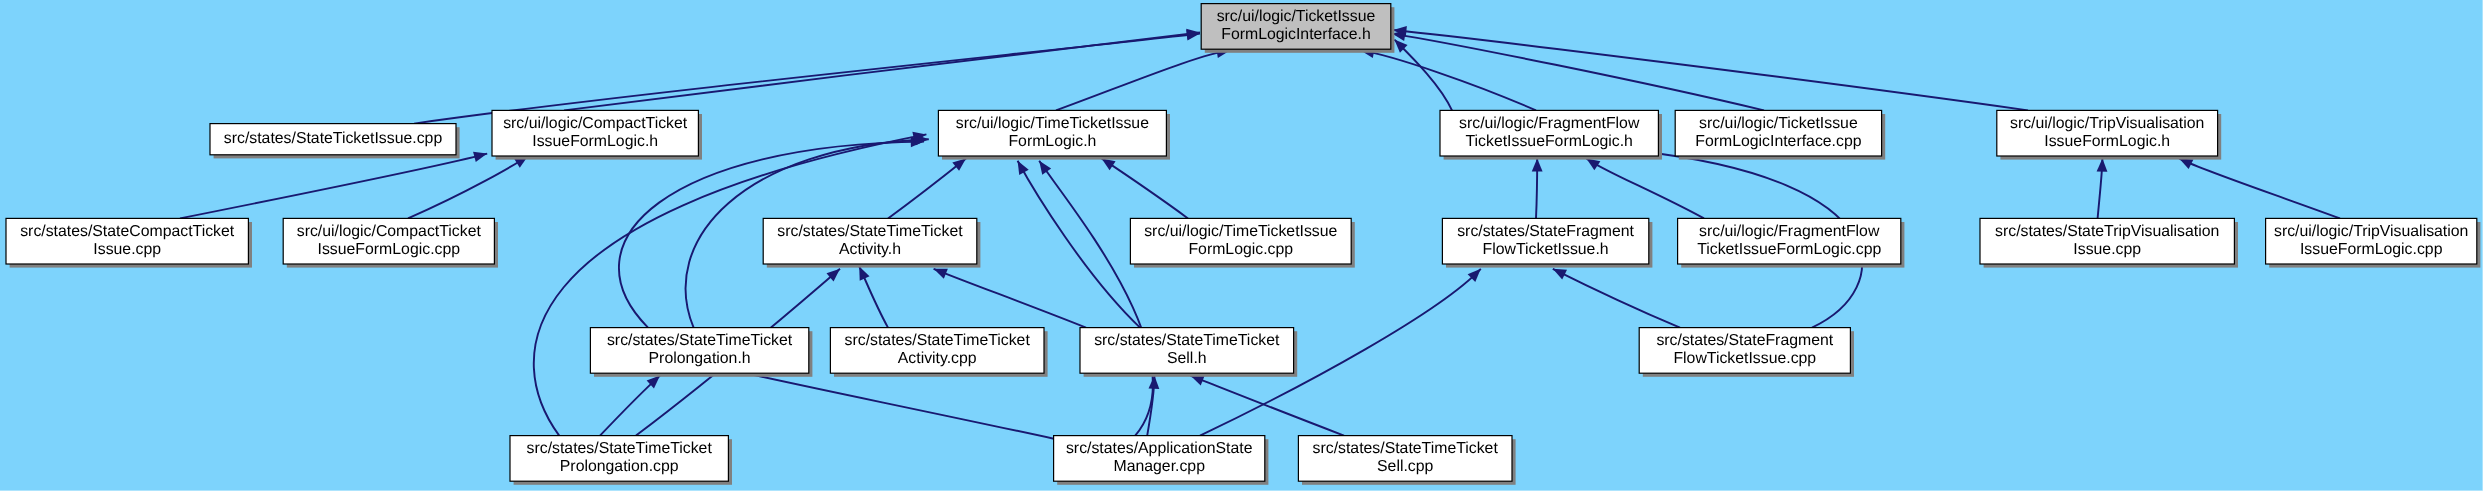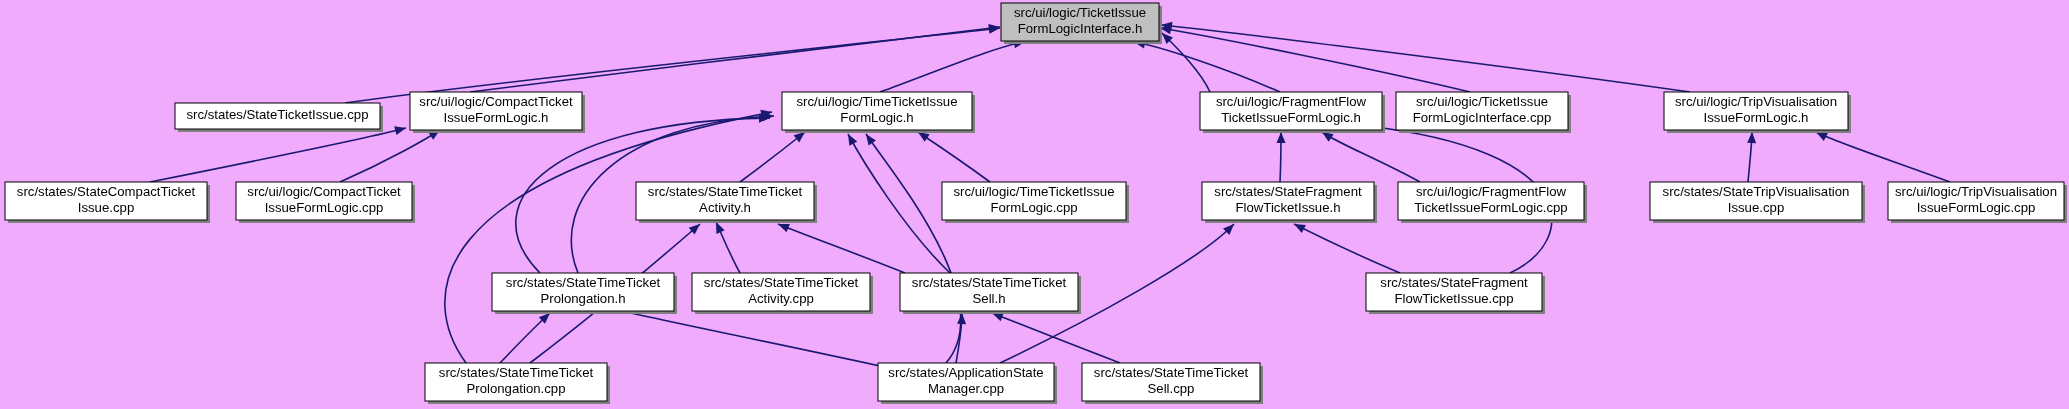--- a/index.html
+++ b/index.html
@@ -4,21 +4,21 @@
 <style>
   html, body {
     margin: 0;
     padding: 0;
     background: #ffffff;
   }
   #graph-root {
     position: relative;
     width: 2069px;
     height: 409px;
-    background: #f0abfc;
+    background: #7dd3fc;
     font-family: "Liberation Sans", sans-serif;
     overflow: hidden;
   }
   svg.graph-canvas {
     position: absolute;
     left: 0; top: 0;
     width: 2069px;
     height: 409px;
   }
   .node-rect {

